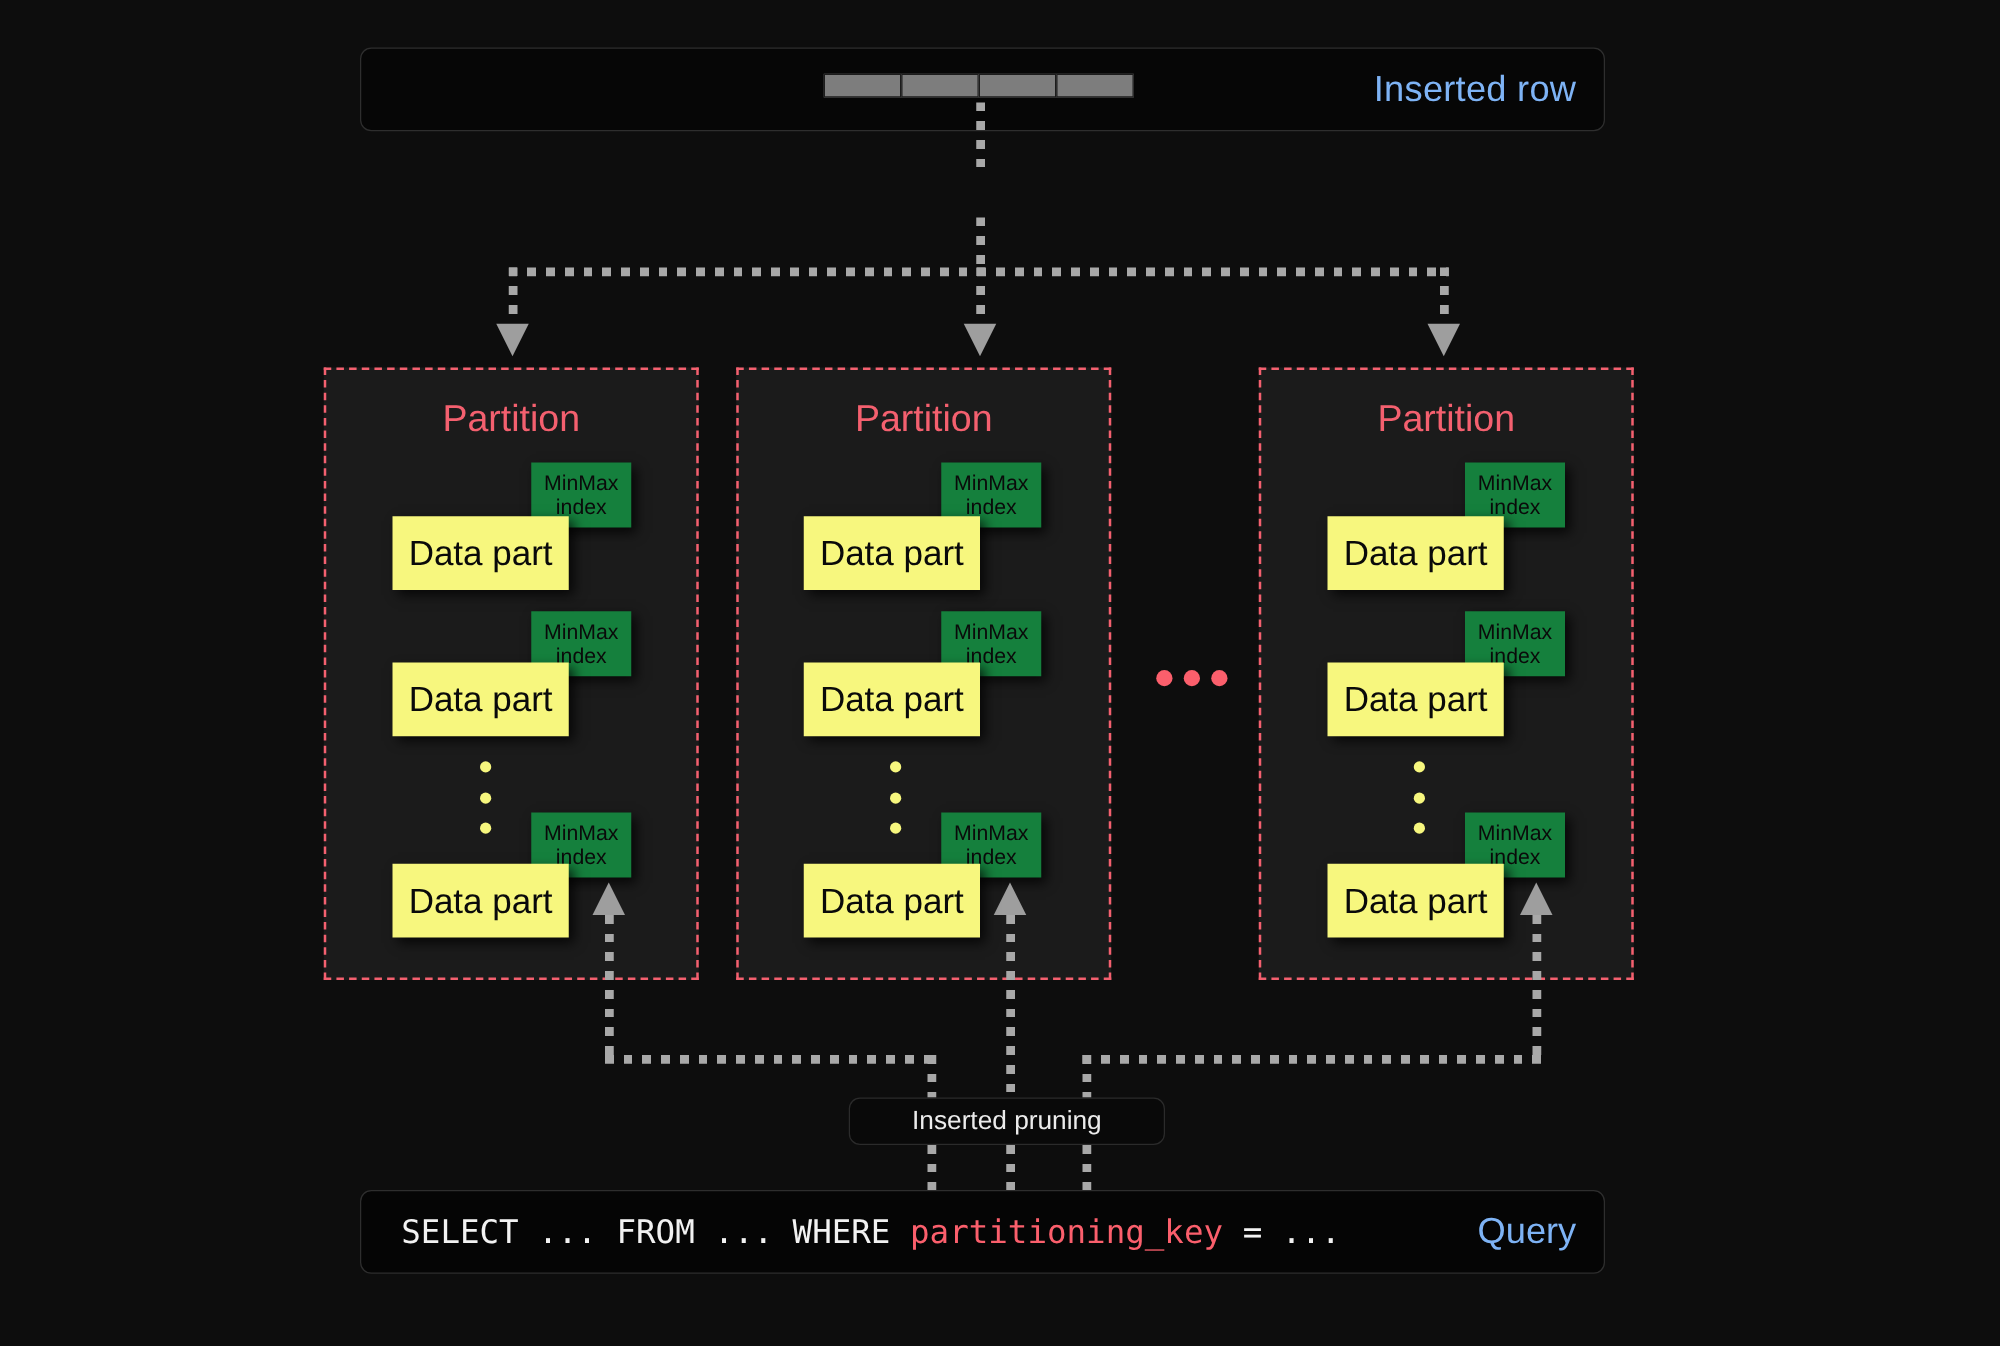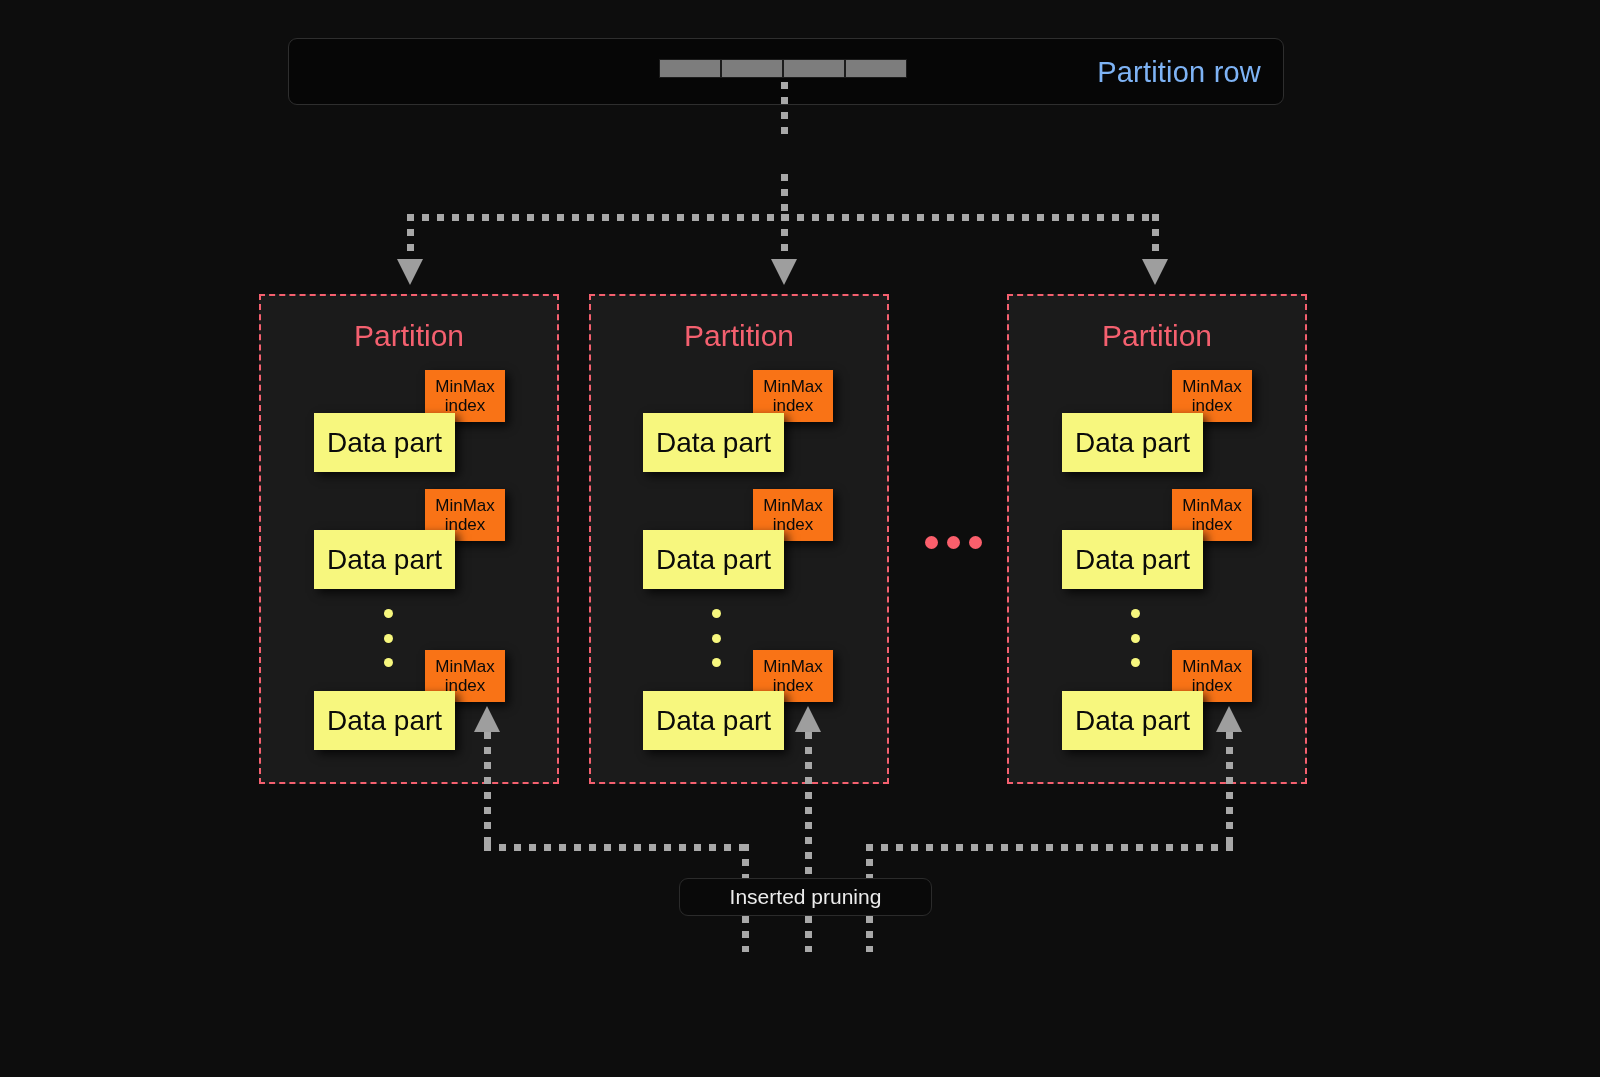--- a/index.html
+++ b/index.html
@@ -131,21 +131,21 @@
     font-size: 28px;
     display: flex;
     align-items: center;
     justify-content: center;
     width: 141px; height: 59px;
     box-shadow: 4px 4px 9px rgba(0,0,0,.75);
     z-index: 5;
     box-sizing: border-box;
   }
   .minmax {
-    background: #f97316;
+    background: #15803d;
     color: #0a0a0a;
     font-size: 17px;
     line-height: 1.12;
     text-align: center;
     display: flex;
     flex-direction: column;
     align-items: center;
     justify-content: center;
     width: 80px; height: 52px;
     box-shadow: 4px 4px 9px rgba(0,0,0,.75);
@@ -194,21 +194,21 @@
 
 <div id="stage">
 
   <div class="abs" id="inserted-row-bar">
     <div id="inserted-row-cells">
       <div class="row-cell"></div>
       <div class="row-cell"></div>
       <div class="row-cell"></div>
       <div class="row-cell"></div>
     </div>
-    <div id="inserted-row-label">Partition row</div>
+    <div id="inserted-row-label">Inserted row</div>
   </div>
 
   <div class="abs dot-v" style="left:781px; top:82px; height:54px;"></div>
 
 
   <div class="abs dot-v" style="left:781px; top:174px; height:44px;"></div>
 
   <div class="abs dot-h" style="left:407px; top:214px; width:752px;"></div>
 
   <div class="abs dot-v" style="left:407px; top:214px; height:47px;"></div>
@@ -328,14 +328,18 @@
   <div class="abs dot-v" style="left:866px; top:844px; height:34px;"></div>
 
   <div class="abs pill" id="partition-pruning-box">
     <span>Inserted pruning</span>
   </div>
 
   <div class="abs dot-v" style="left:742px; top:916px; height:36px;"></div>
   <div class="abs dot-v" style="left:805px; top:916px; height:36px;"></div>
   <div class="abs dot-v" style="left:866px; top:916px; height:36px;"></div>
 
+  <div class="abs" id="query-bar">
+    <div id="query-sql"><span>SELECT ... FROM ... WHERE </span><span class="key">partitioning_key</span><span> = ...</span></div>
+    <div id="query-label">Query</div>
+  </div>
 
 </div>
 
 </body></html>

